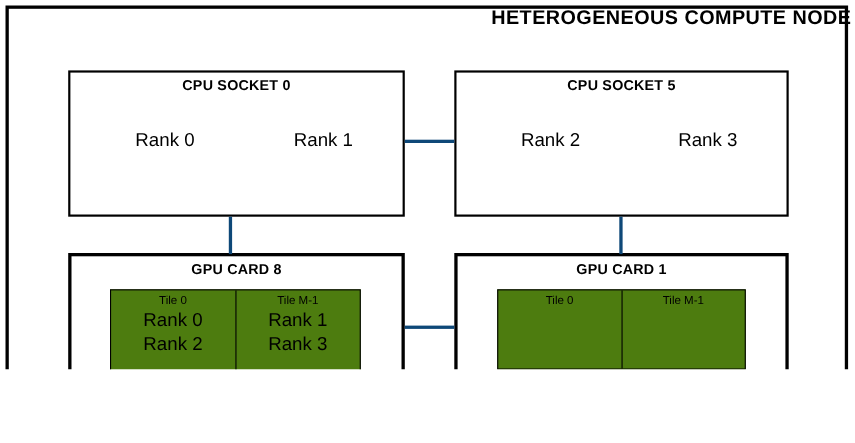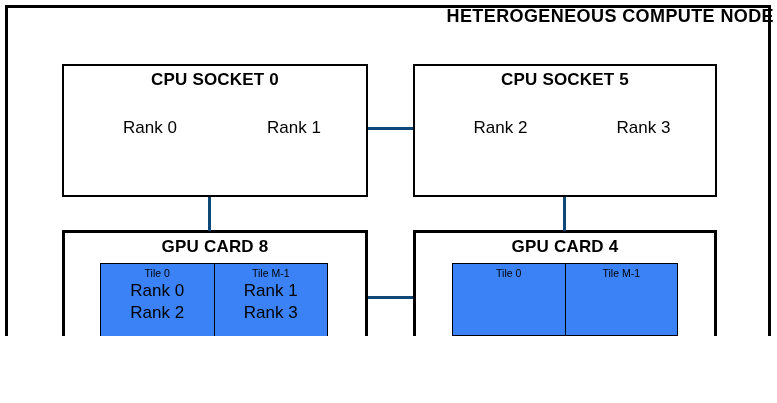--- a/index.html
+++ b/index.html
@@ -40,40 +40,40 @@
   }
   .cpu-box { border: 2px solid #000000; }
   .gpu-box { border: 3px solid #000000; }
   #cpu0 { left: 62px;  top: 64px;  width: 306px; height: 133px; }
   #cpu1 { left: 413px; top: 64px;  width: 304px; height: 133px; }
   #gpu0 { left: 62px;  top: 230px; width: 306px; height: 132px; }
   #gpu1 { left: 413px; top: 230px; width: 304px; height: 132px; }
   .box-header {
     width: 100%;
     text-align: center;
-    font-size: 17px;
+    font-size: 13px;
     font-weight: bold;
     letter-spacing: 0.2px;
     padding-top: 4px;
   }
   .rank-row {
     position: absolute;
     left: 0; right: 0;
     top: 52px;
     display: flex;
     justify-content: space-around;
     padding-left: 14px;
     font-size: 17px;
   }
   .tile-grid {
     position: absolute;
     display: flex;
     border: 1.5px solid #000000;
     box-sizing: border-box;
-    background: #3b82f6;
+    background: #4d7c0f;
   }
   #gpu0 .tile-grid { left: 35px; top: 30px; width: 228px; height: 87px; }
   #gpu1 .tile-grid { left: 36px; top: 30px; width: 226px; height: 73px; }
   .tile-cell {
     flex: 1 1 0;
     text-align: center;
   }
   .tile-cell.first { border-right: 1.5px solid #000000; }
   .tile-label {
     font-size: 10.5px;
@@ -134,21 +134,21 @@
         <div class="tile-label">Tile M-1</div>
         <div class="tile-ranks">
           <div>Rank 1</div>
           <div>Rank 3</div>
         </div>
       </div>
     </div>
   </div>
 
   <div class="node-box gpu-box" id="gpu1">
-    <div class="box-header">GPU CARD 4</div>
+    <div class="box-header">GPU CARD 1</div>
     <div class="tile-grid">
       <div class="tile-cell first">
         <div class="tile-label">Tile 0</div>
       </div>
       <div class="tile-cell">
         <div class="tile-label">Tile M-1</div>
       </div>
     </div>
   </div>
 

